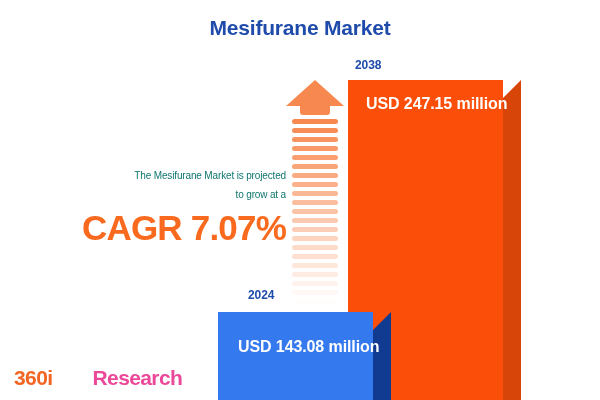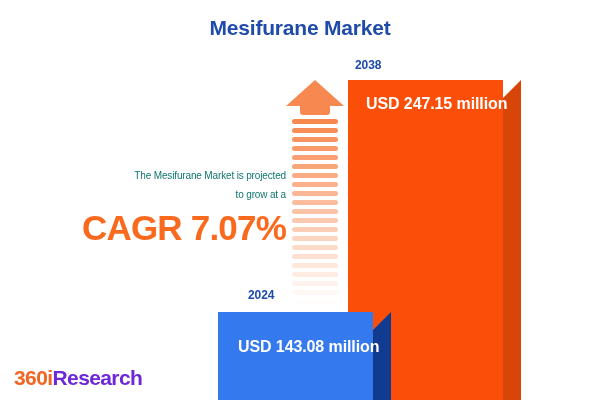--- a/index.html
+++ b/index.html
@@ -59,21 +59,21 @@
   .logo {
     position: absolute;
     left: 14px;
     top: 366px;
     font-size: 21px;
     font-weight: bold;
     letter-spacing: -0.6px;
     white-space: nowrap;
   }
   .logo .logo-mark { color: #f26522; text-align: center; }
-  .logo .logo-word { color: #6d28d9; }
+  .logo .logo-word { color: #ec4899; padding-left: 40px; }
 
   
   .arrow-wrap {
     position: absolute;
     left: 286px;
     top: 80px;
     width: 58px;
     height: 212px;
   }
   .arrow-head {

